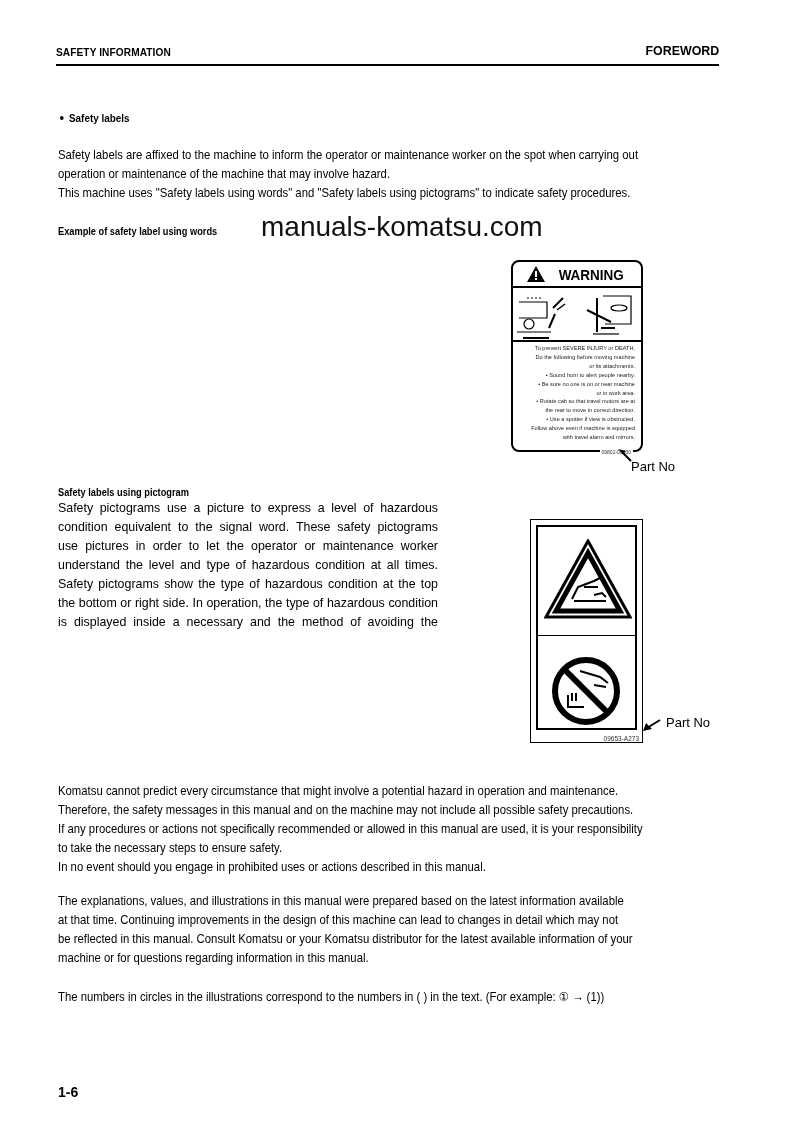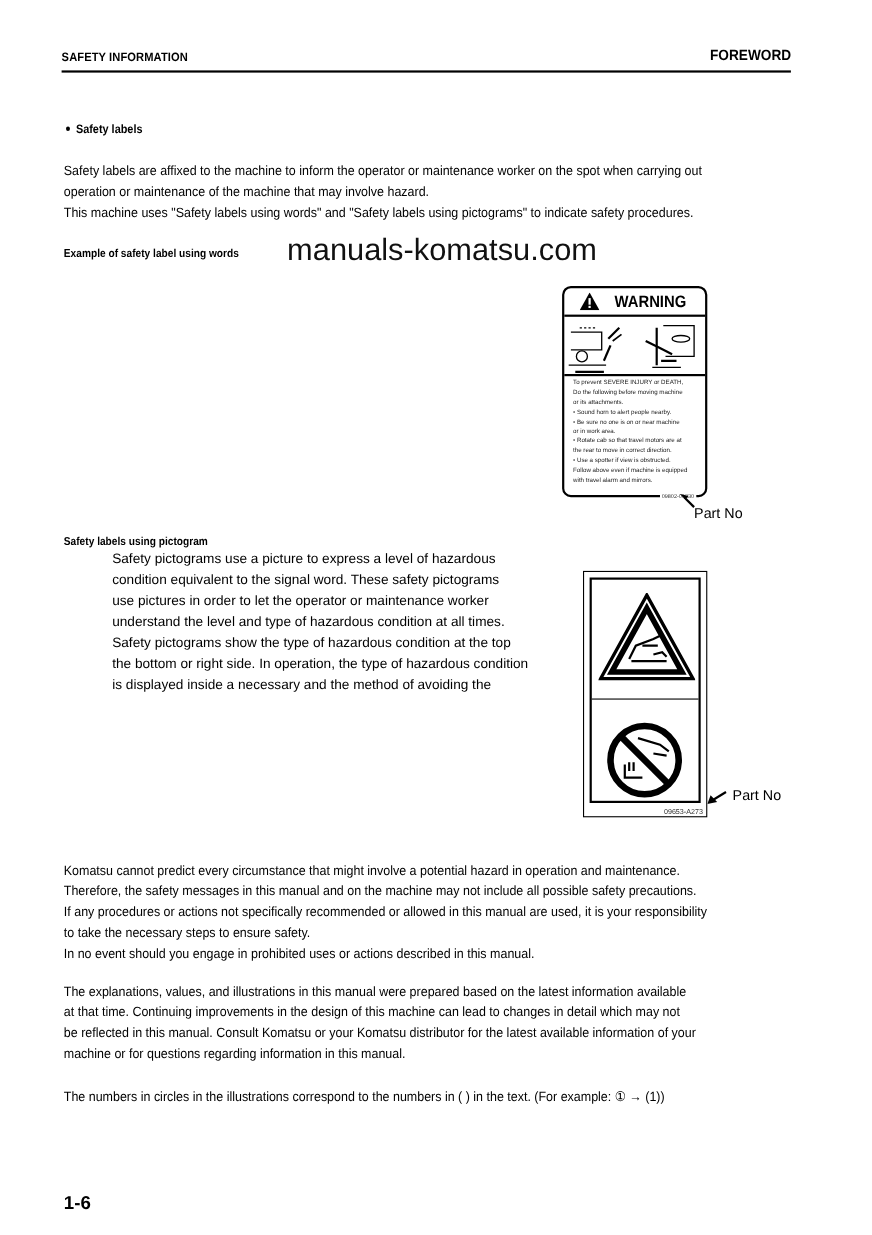--- a/index.html
+++ b/index.html
@@ -9,39 +9,39 @@
     .hdr-left { left: 56px; top: 46px; font-size: 11px; font-weight: bold; letter-spacing: 0.1px; transform: scaleX(0.92); transform-origin: left; }
     .hdr-right { right: 74px; top: 43px; font-size: 13.5px; font-weight: bold; transform: scaleX(0.92); transform-origin: right; }
     .hdr-rule { left: 56px; top: 64px; width: 663px; height: 2px; background: #000; }
     .bullet-h { left: 60px; top: 112px; font-size: 11px; font-weight: bold; transform: scaleX(0.9); transform-origin: left; }
     .bullet-h .dot { display: inline-block; width: 4px; height: 4px; background: #000; border-radius: 50%; margin-right: 6px; vertical-align: middle; position: relative; top: -1px; }
     .para { left: 58px; width: 670px; font-size: 12.2px; line-height: 19px; transform: scaleX(0.93); transform-origin: left; white-space: nowrap; }
     .para p { margin: 0; }
     .subh { font-size: 10.5px; font-weight: bold; transform: scaleX(0.88); transform-origin: left; white-space: nowrap; }
     .watermark { left: 261px; top: 211px; font-size: 28px; color: #111; }
     .just { left: 58px; top: 499px; width: 380px; font-size: 12.4px; line-height: 19px; text-align: justify; text-align-last: justify; }
-    .just .line { display: block; text-align: justify; text-align-last: justify; white-space: nowrap; margin-left: 44px; }
+    .just .line { display: block; text-align: justify; text-align-last: justify; white-space: nowrap; }
     .just .line.last { text-align-last: left; }
 
     
-    .wlabel { left: 511px; top: 260px; width: 132px; height: 192px; border: 2px solid #000; border-radius: 8px; box-sizing: border-box; }
+    .wlabel { left: 511px; top: 260px; width: 132px; height: 192px; border: 2px solid #000; border-radius: 8px; box-sizing: border-box; text-align: right; }
     .wlabel .wtitle { position: absolute; left: 0; right: 0; top: 0; height: 24px; border-bottom: 2px solid #000; display: flex; align-items: center; justify-content: center; gap: 10px; }
     .wlabel .wtitle span { font-size: 15px; font-weight: bold; transform: scaleX(0.9); }
     .wlabel .wpics { position: absolute; left: 0; right: 0; top: 26px; height: 52px; border-bottom: 2px solid #000; }
     .wlabel .wtext { position: absolute; left: 8px; right: 6px; top: 82px; font-size: 5.6px; line-height: 8.9px; color: #222; white-space: nowrap; overflow: hidden; }
     .wlabel .wpart { position: absolute; right: 8px; bottom: -5px; background: #fff; font-size: 5px; padding: 0 2px; color: #333; }
     .partno1 { left: 631px; top: 459px; font-size: 13px; }
     .partno2 { left: 666px; top: 715px; font-size: 13px; }
 
     
     .plabel { left: 530px; top: 519px; width: 113px; height: 224px; border: 1px solid #000; box-sizing: border-box; }
     .plabel .pinner { position: absolute; left: 5px; top: 5px; right: 5px; bottom: 12px; border: 2px solid #000; }
     .plabel .pdiv { position: absolute; left: 0; right: 0; top: 108px; height: 1px; background: #000; }
     .plabel .ppart { position: absolute; right: 3px; bottom: 0px; font-size: 6.5px; color: #333; }
-    .pagenum { left: 58px; top: 1084px; font-size: 17px; font-weight: bold; }
+    .pagenum { left: 58px; top: 1084px; font-size: 14px; font-weight: bold; }
   </style>
 </head>
 <body>
 
 <div class="abs hdr-left">SAFETY INFORMATION</div>
 <div class="abs hdr-right">FOREWORD</div>
 <div class="abs hdr-rule"></div>
 
 <div class="abs bullet-h">
   <span class="dot"></span><span>Safety labels</span>

